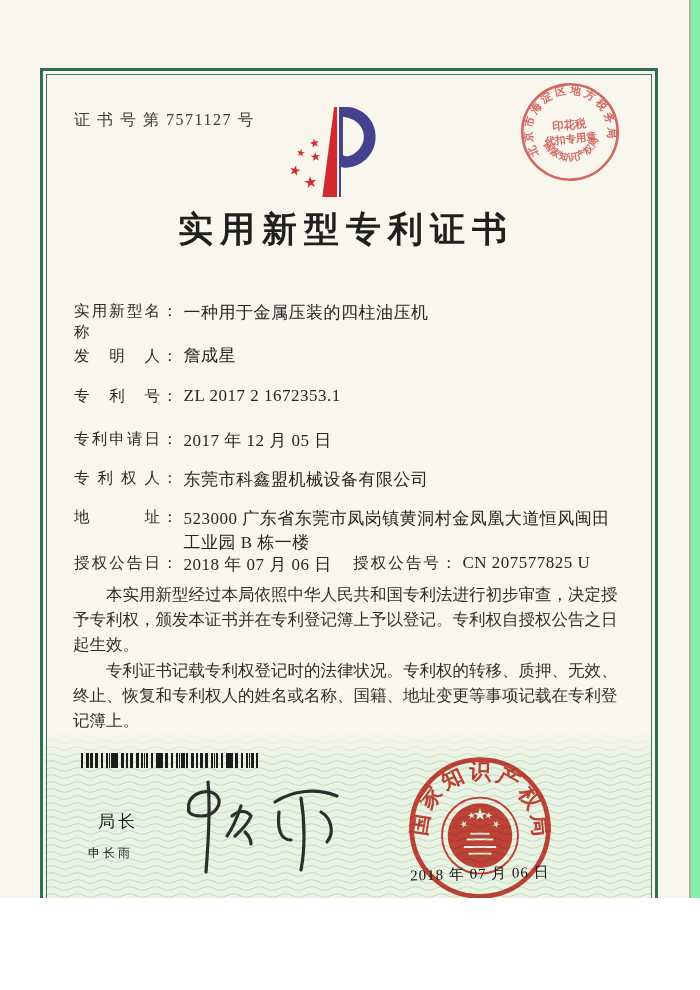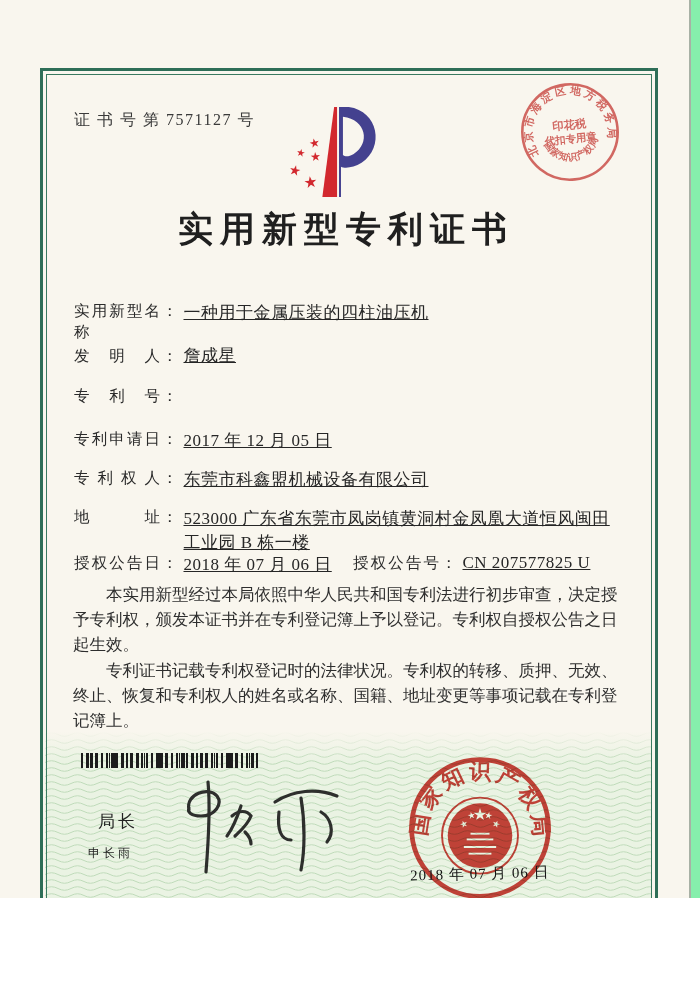--- a/index.html
+++ b/index.html
@@ -9,21 +9,21 @@
   #paper{left:0;top:0;width:689px;height:983px;background:#f9f6ee;
          border-right:2px solid #a8b1a5;border-bottom:1px solid #ccd2c6;}
   #frame-outer{left:40px;top:68px;width:612px;height:876px;border:3px solid #2e6e57;}
   #frame-inner{left:3px;top:3px;right:3px;bottom:3px;border:1px solid #3a7a60;}
   #cert-no{left:74px;top:110px;font-size:16px;letter-spacing:1.5px;color:#3a3a3a;}
   #title{left:40px;top:206px;width:612px;text-align:center;font-size:35px;font-weight:bold;
          letter-spacing:7px;color:#1f1f1f;}
   .row{left:74px;display:flex;align-items:flex-start;}
   .flabel{display:inline-block;width:86px;font-size:15.5px;text-align:justify;text-align-last:justify;color:#2b2b2b;}
   .colon{font-size:15.5px;margin:0 6px 0 2px;}
-  .fvalue{font-size:17px;letter-spacing:0.5px;text-decoration:underline;}
+  .fvalue{font-size:17px;letter-spacing:0.5px;}
   #row-addr .fvalue{width:428px;line-height:24px;}
   #grant-no{left:353px;top:553px;}
   #paras{left:73px;top:582px;width:560px;font-size:16.5px;line-height:25.2px;color:#2e2e2e;}
   #paras p{margin:0;text-indent:2em;}
   #barcode{left:81px;top:753px;width:177px;height:15px;
     background:
       repeating-linear-gradient(90deg,#1c1c1c 0 2px,rgba(0,0,0,0) 2px 5px),
       repeating-linear-gradient(90deg,rgba(0,0,0,0) 0 9px,#1c1c1c 9px 12px,rgba(0,0,0,0) 12px 23px),
       repeating-linear-gradient(90deg,#1c1c1c 0 1px,rgba(0,0,0,0) 1px 7px);}
   #director-title{left:88px;top:810px;font-size:17px;letter-spacing:3px;color:#222;margin-left:10px;}
@@ -117,20 +117,21 @@
     <span class="fvalue">一种用于金属压装的四柱油压机</span>
   </div>
   <div class="row abs" style="top:344px;align-items:flex-end;">
     <span class="flabel">发明人</span>
       <span class="colon">：</span>
     <span class="fvalue">詹成星</span>
   </div>
   <div class="row abs" style="top:386px;">
     <span class="flabel">专利号</span>
       <span class="colon">：</span>
+    <span class="fvalue">ZL 2017 2 1672353.1</span>
   </div>
   <div class="row abs" style="top:429px;">
     <span class="flabel">专利申请日</span>
       <span class="colon">：</span>
     <span class="fvalue">2017 年 12 月 05 日</span>
   </div>
   <div class="row abs" style="top:468px;">
     <span class="flabel">专利权人</span>
       <span class="colon">：</span>
     <span class="fvalue">东莞市科鑫盟机械设备有限公司</span>

